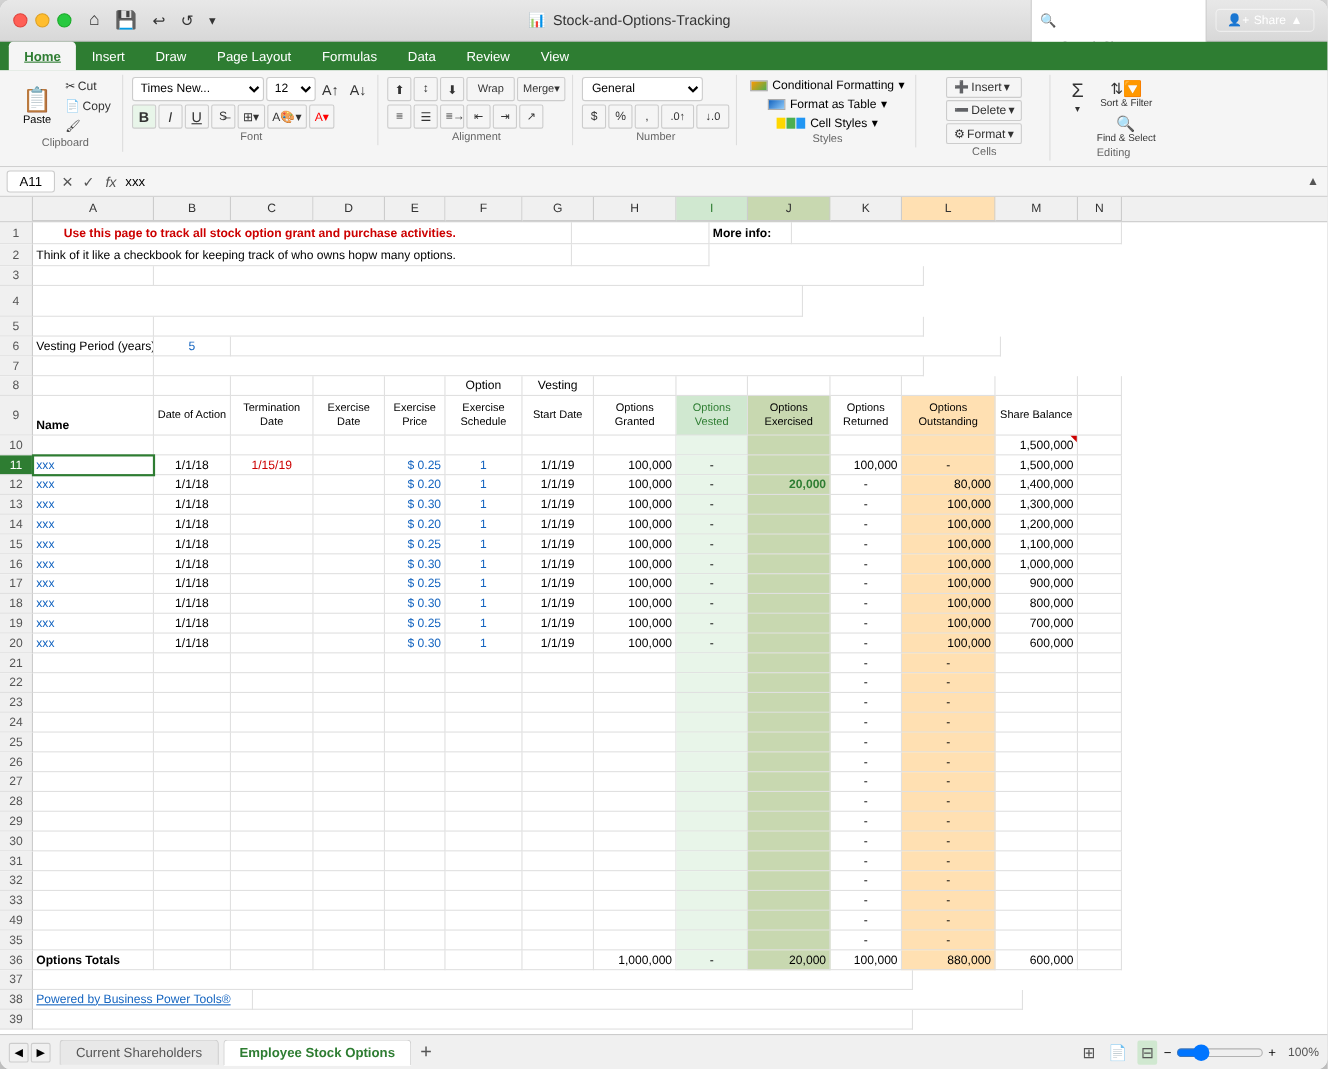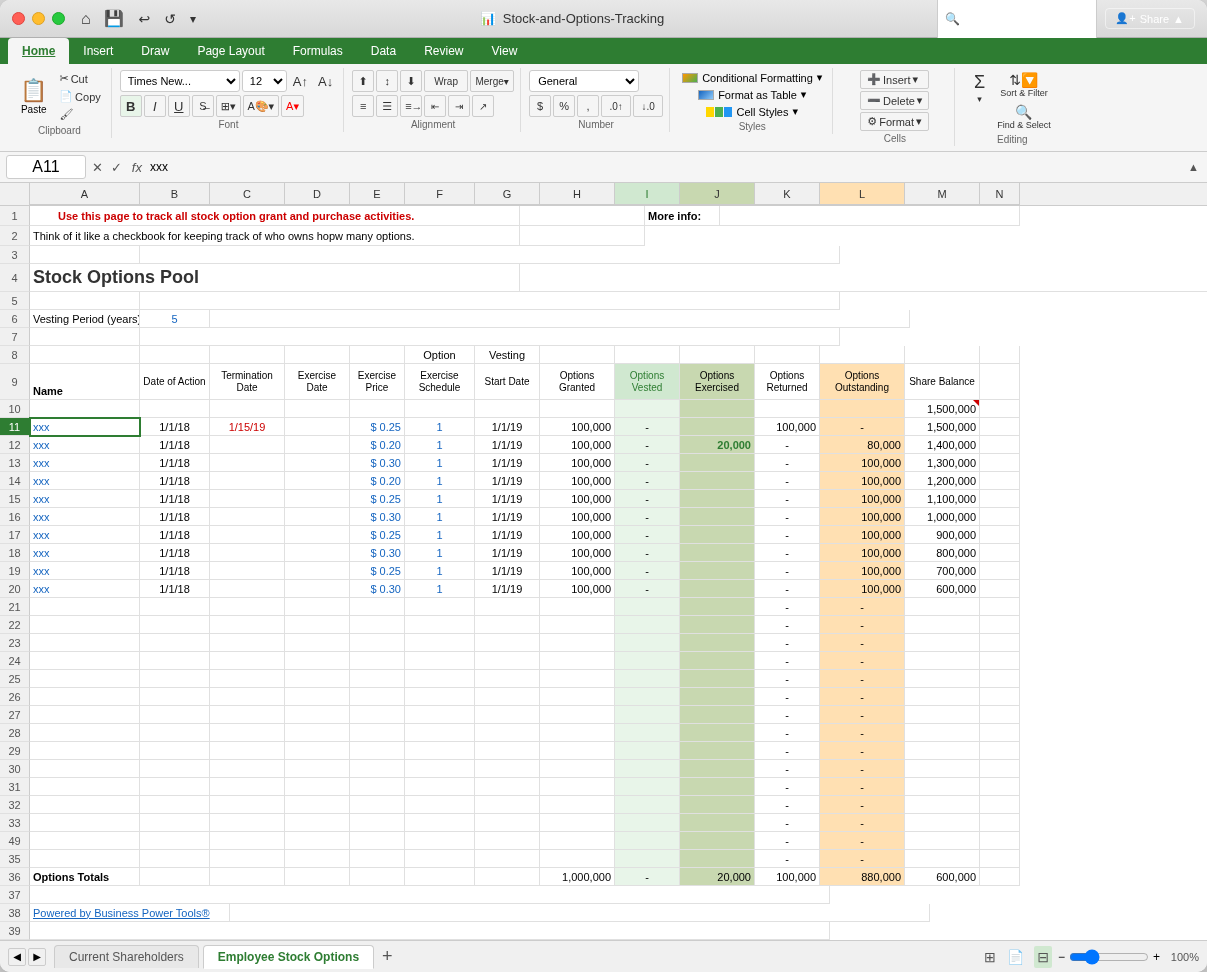--- a/index.html
+++ b/index.html
@@ -38,21 +38,21 @@
     .font-select { font-size: 11px; border: 1px solid #ccc; border-radius: 3px; padding: 1px 3px; background: white; height: 22px; width: 120px; }
     .font-size-select { font-size: 11px; border: 1px solid #ccc; border-radius: 3px; padding: 1px 3px; background: white; height: 22px; width: 45px; }
     
     
     .num-format-select { font-size: 11px; border: 1px solid #ccc; border-radius: 3px; padding: 1px 4px; background: white; height: 22px; width: 110px; }
     .style-item { display: flex; align-items: center; gap: 4px; padding: 1px 4px; cursor: pointer; border-radius: 2px; font-size: 11px; }
     .style-swatch { width: 16px; height: 10px; border: 1px solid #aaa; }
     
     
     .formula-bar { background: #f5f5f5; border-bottom: 1px solid #ccc; display: flex; align-items: center; padding: 3px 6px; gap: 4px; flex-shrink: 0; }
-    .cell-ref { border: 1px solid #ccc; border-radius: 3px; padding: 2px 6px; font-size: 16px; width: 80px; text-align: center; background: white; }
+    .cell-ref { border: 1px solid #ccc; border-radius: 3px; padding: 2px 6px; font-size: 12px; width: 44px; text-align: center; background: white; }
     .formula-btn { background: none; border: none; cursor: pointer; font-size: 13px; color: #555; padding: 0 2px; }
     .fx-label { font-style: italic; font-size: 13px; color: #555; padding: 0 4px; }
     .formula-input { flex: 1; border: none; background: transparent; font-size: 12px; outline: none; }
     
     
     .spreadsheet-container { flex: 1; overflow: auto; background: white; position: relative; }
     
     
     .col-headers { display: flex; position: sticky; top: 0; z-index: 10; background: #f0f0f0; border-bottom: 1px solid #ccc; }
     .corner-cell { width: 30px; min-width: 30px; height: 22px; background: #f0f0f0; border-right: 1px solid #ccc; flex-shrink: 0; }
@@ -349,21 +349,20 @@
         </div>
 
         <div class="grid-row">
           <div class="row-num">3</div>
           <div class="cell w-a"></div>
           <div class="cell" style="width:700px;"></div>
         </div>
 
         <div class="grid-row" style="height:28px;">
           <div class="row-num">4</div>
-          <div class="cell w-a" style="width:490px; font-size:18px; font-weight:bold; color:#333;">Stock Options Pool</div>
           <div class="cell" style="width:700px;"></div>
         </div>
 
         <div class="grid-row">
           <div class="row-num">5</div>
           <div class="cell w-a"></div>
           <div class="cell" style="width:700px;"></div>
         </div>
 
         <div class="grid-row">

